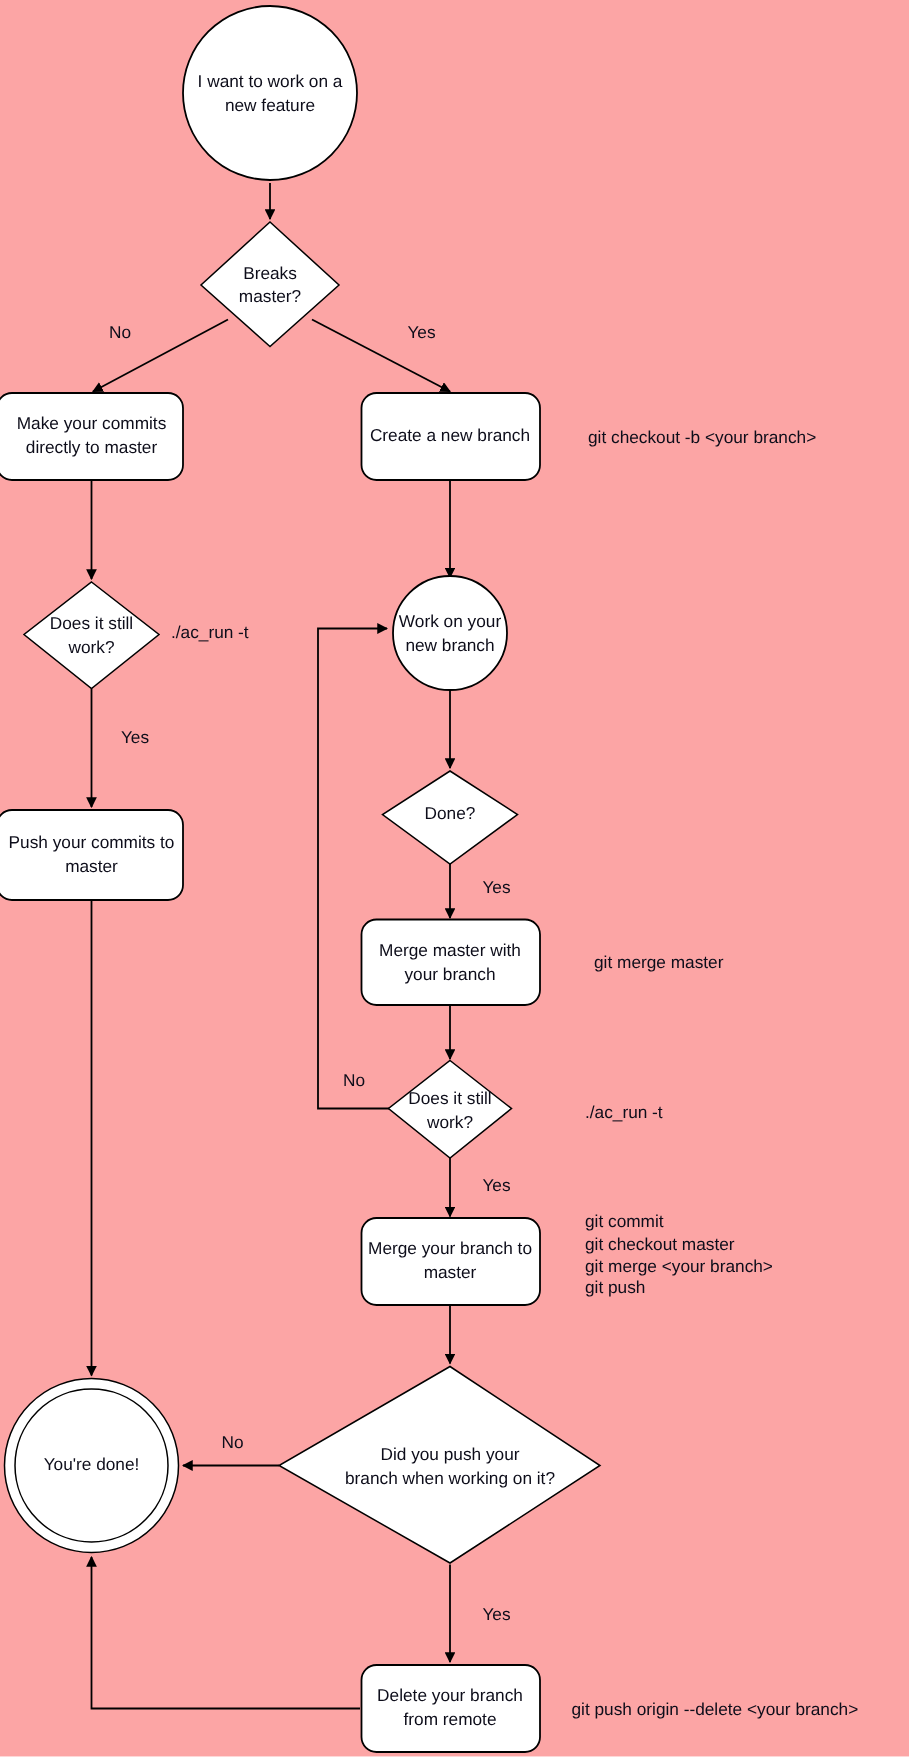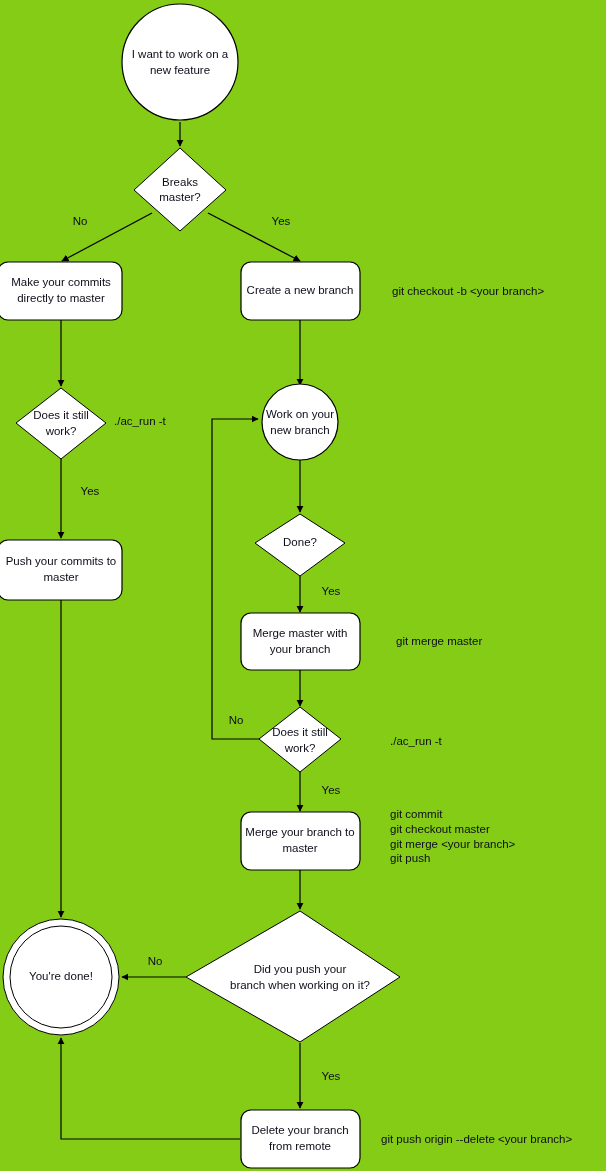--- a/index.html
+++ b/index.html
@@ -4,21 +4,21 @@
 <style>
   html, body {
     margin: 0;
     padding: 0;
     background: #ffffff;
   }
   #canvas-wrap {
     position: relative;
     width: 606px;
     height: 1171px;
-    background: #84cc16;
+    background: #fca5a5;
     overflow: hidden;
     font-family: "Liberation Sans", sans-serif;
   }
   svg#flow {
     display: block;
     width: 606px;
     height: 1171px;
   }
   .shape {
     fill: #ffffff;

